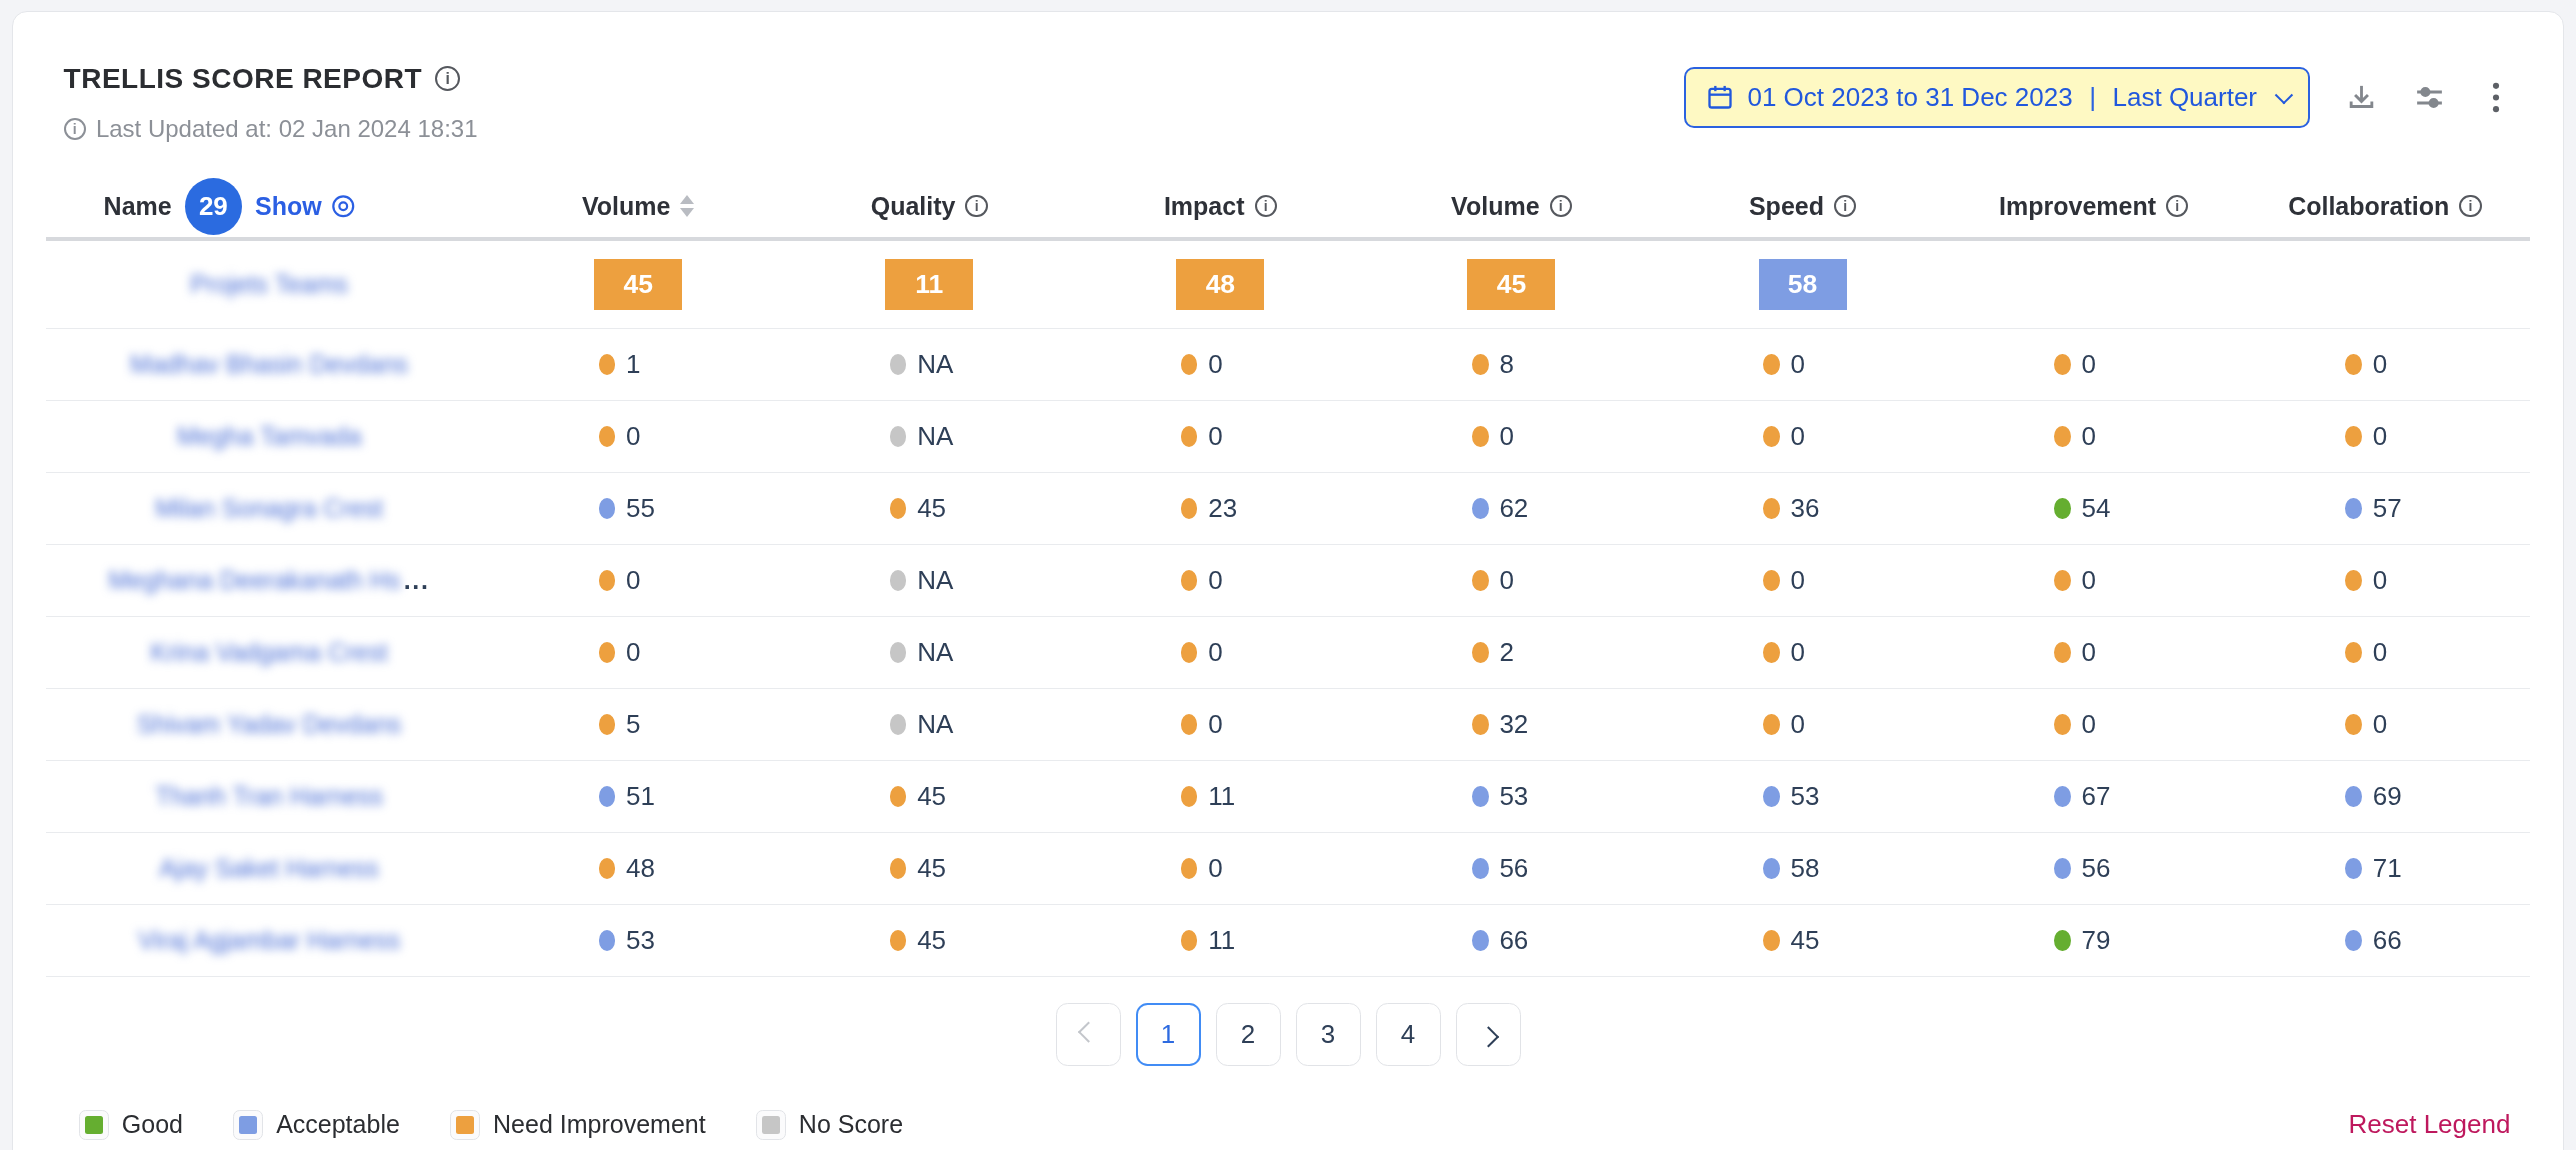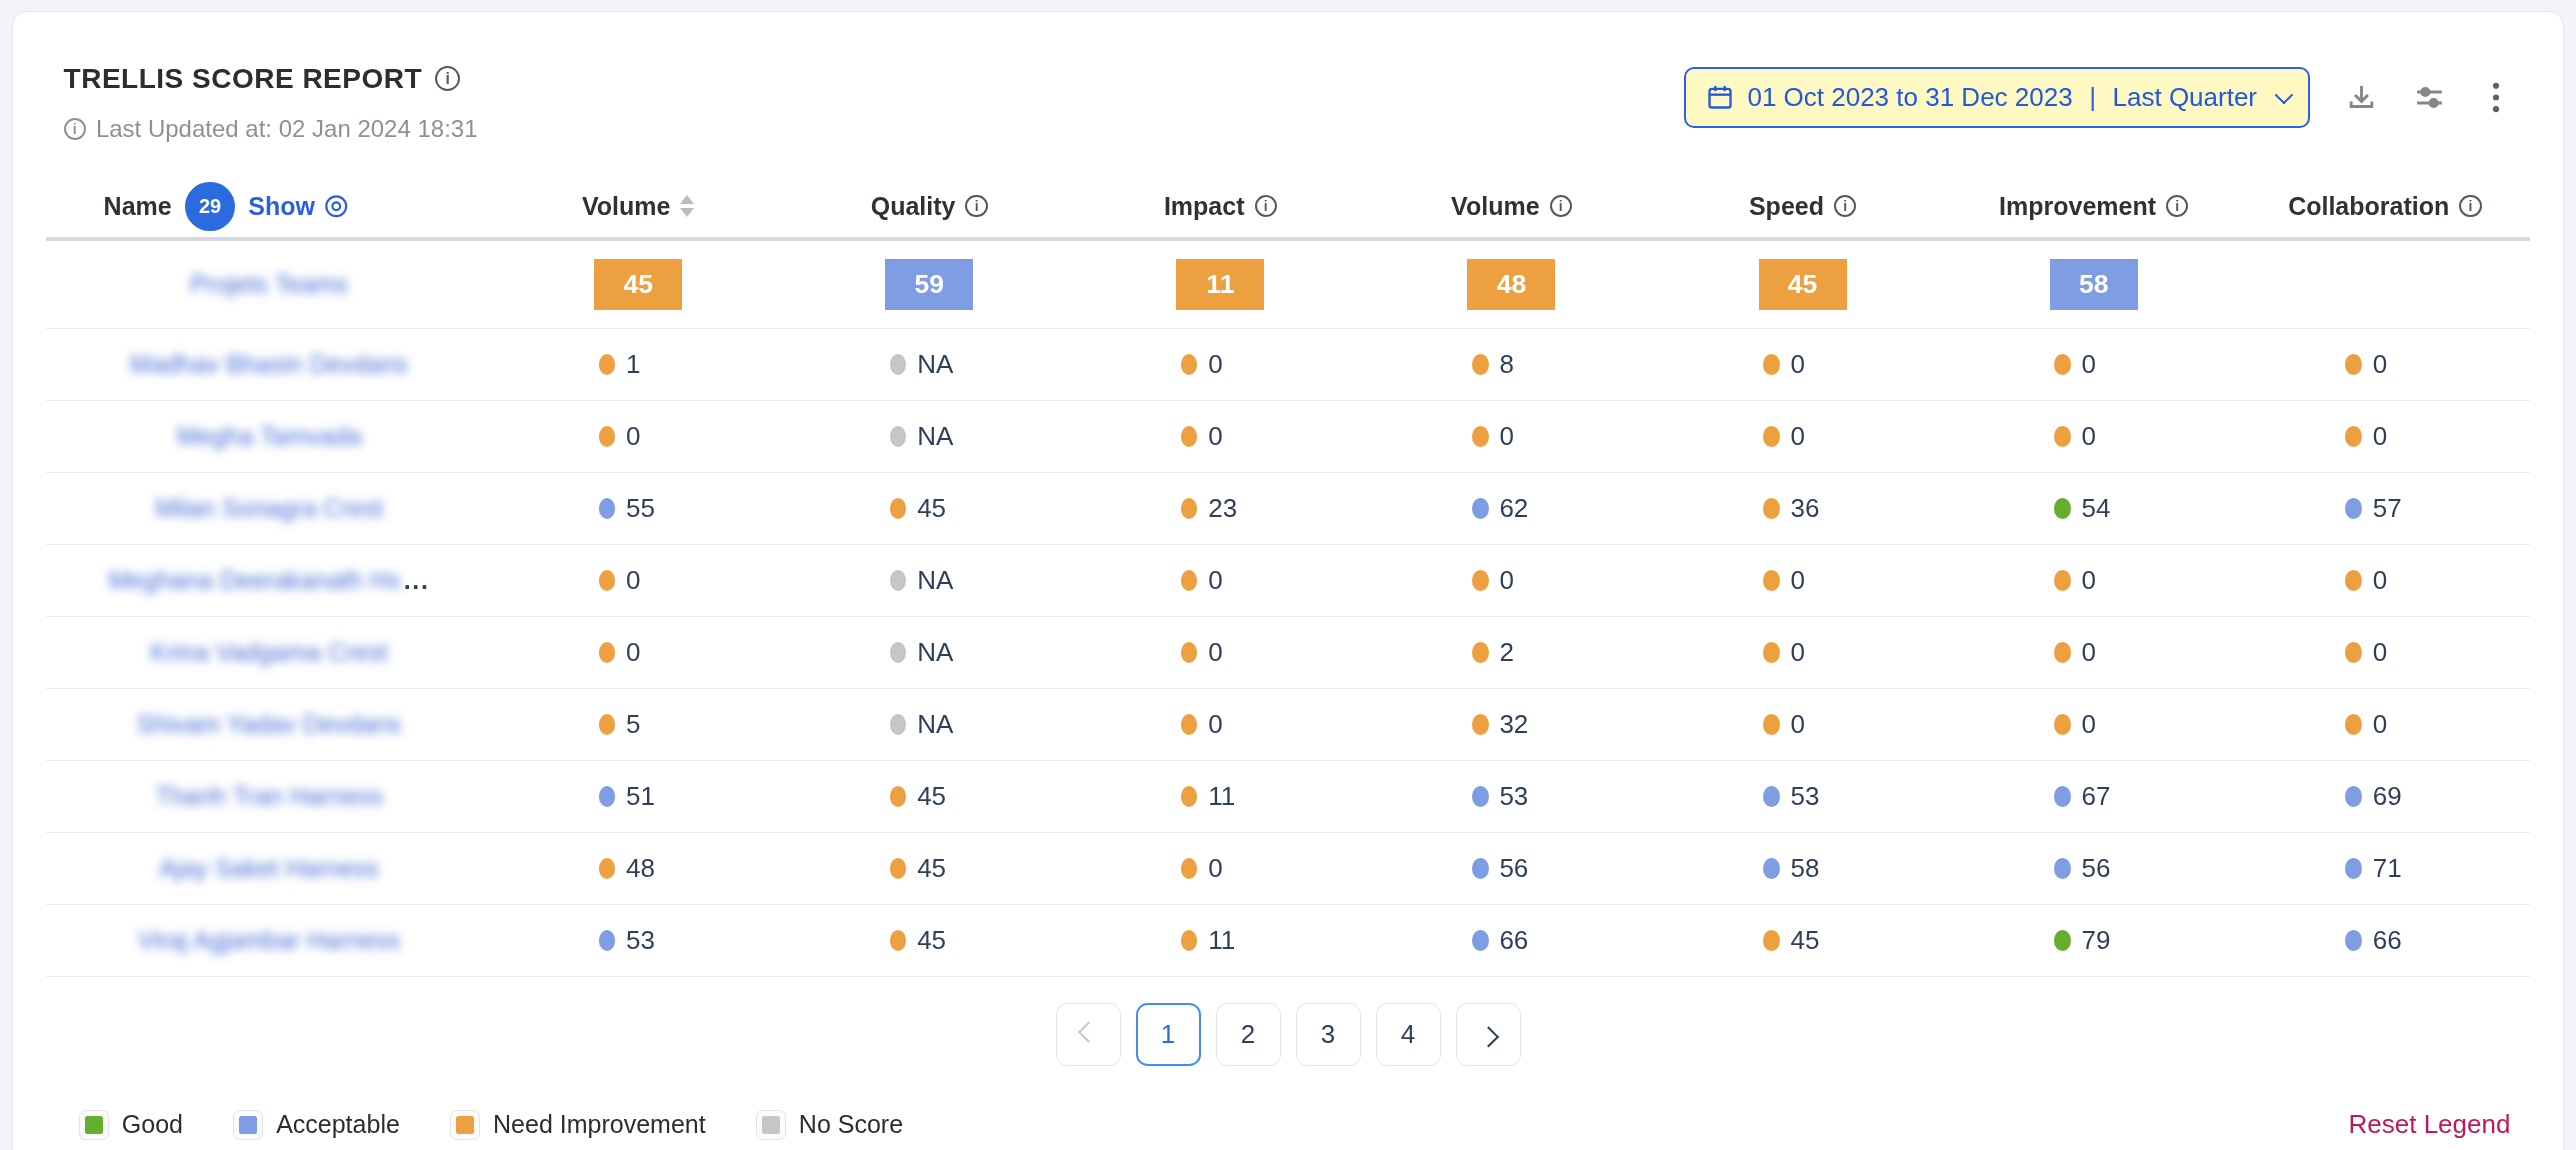--- a/index.html
+++ b/index.html
@@ -25,21 +25,21 @@
   .date-sep { color:#2b62e0; font-size:26.5px; padding:0 3.3px; }
   .chev-down { width:13.2px; height:13.2px; border-right:2.5px solid #2158dd; border-bottom:2.5px solid #2158dd;
     transform:rotate(45deg) translateY(-3.3px); margin-left:5px; }
   .tool-ic { color:#83878d; cursor:pointer; display:flex; align-items:center; }
   
   .grid { display:grid; grid-template-columns:447px repeat(7,1fr); align-items:center; }
   .thead { margin-top:33px; height:61px; }
   .th { display:flex; align-items:center; justify-content:center; gap:10px;
     font-size:25px; font-weight:700; color:#2e3138; }
   .th-name { justify-content:flex-start; padding-left:58px; gap:13.2px; }
-  .count-pill { background:#2b6be0; color:#fff; border-radius:827px; padding:13px 14px; font-size:20px; font-weight:700; }
+  .count-pill { background:#2b6be0; color:#fff; border-radius:827px; padding:13px 14px; font-size:26px; font-weight:700; }
   .show-link { color:#2b5fe3; font-weight:700; display:flex; align-items:center; gap:8.3px; cursor:pointer; }
   .sort { display:flex; flex-direction:column; gap:4.1px; cursor:pointer; }
   .sort i { width:0; height:0; border-left:7.4px solid transparent; border-right:7.4px solid transparent; }
   .sort .up { border-bottom:9px solid #b9bcc2; }
   .sort .dn { border-top:9px solid #b9bcc2; }
   .head-divider { border:none; border-top:4.1px solid #d7d9dd; }
   .summary-row { height:88px; border-bottom:1.7px solid #e9ebee; }
   .row { height:72px; border-bottom:1.7px solid #e9ebee; }
   .name-cell { display:flex; align-items:center; justify-content:center; font-size:25px; color:#4a6fd6; cursor:pointer; }
   .blurred { filter:blur(5px); font-weight:500; white-space:nowrap; }
@@ -174,23 +174,20 @@
 
   <div class="grid summary-row">
     <div class="name-cell">
       <span class="blurred">Projets Teams</span>
     </div>
 
   <div class="badge-cell">
         <div class="badge" style="background: rgb(237, 160, 63);">45</div>
       </div>
       <div class="badge-cell">
-        <div class="badge" style="background: rgb(126, 157, 227);">59</div>
-      </div>
-      <div class="badge-cell">
         <div class="badge" style="background: rgb(237, 160, 63);">11</div>
       </div>
       <div class="badge-cell">
         <div class="badge" style="background: rgb(237, 160, 63);">48</div>
       </div>
       <div class="badge-cell">
         <div class="badge" style="background: rgb(237, 160, 63);">45</div>
       </div>
       <div class="badge-cell">
         <div class="badge" style="background: rgb(126, 157, 227);">58</div>

